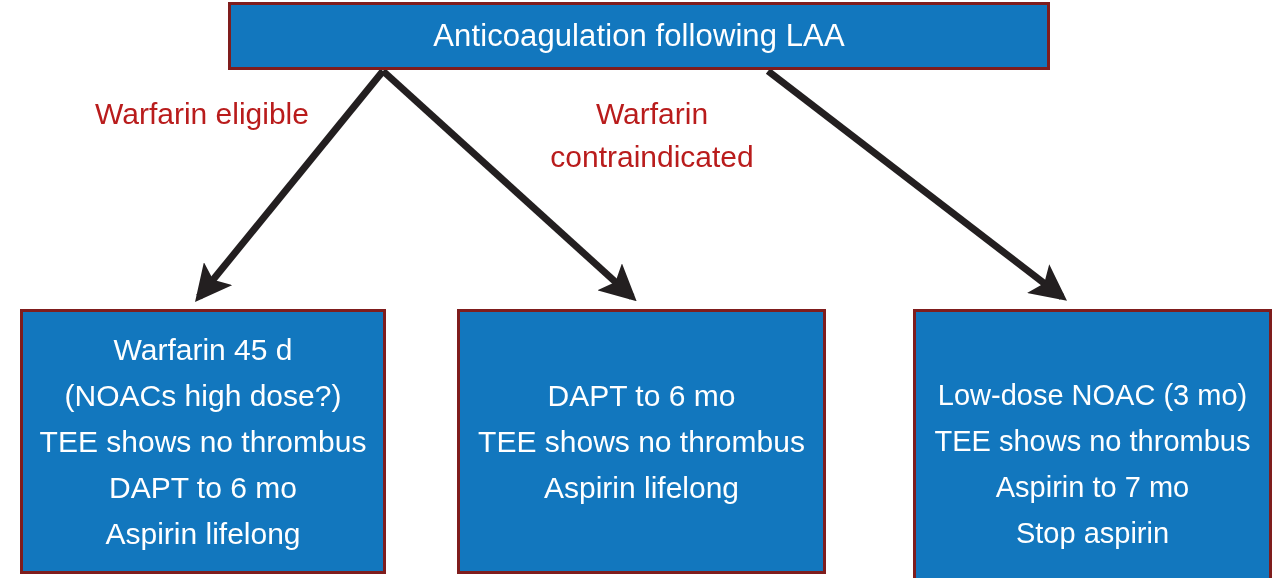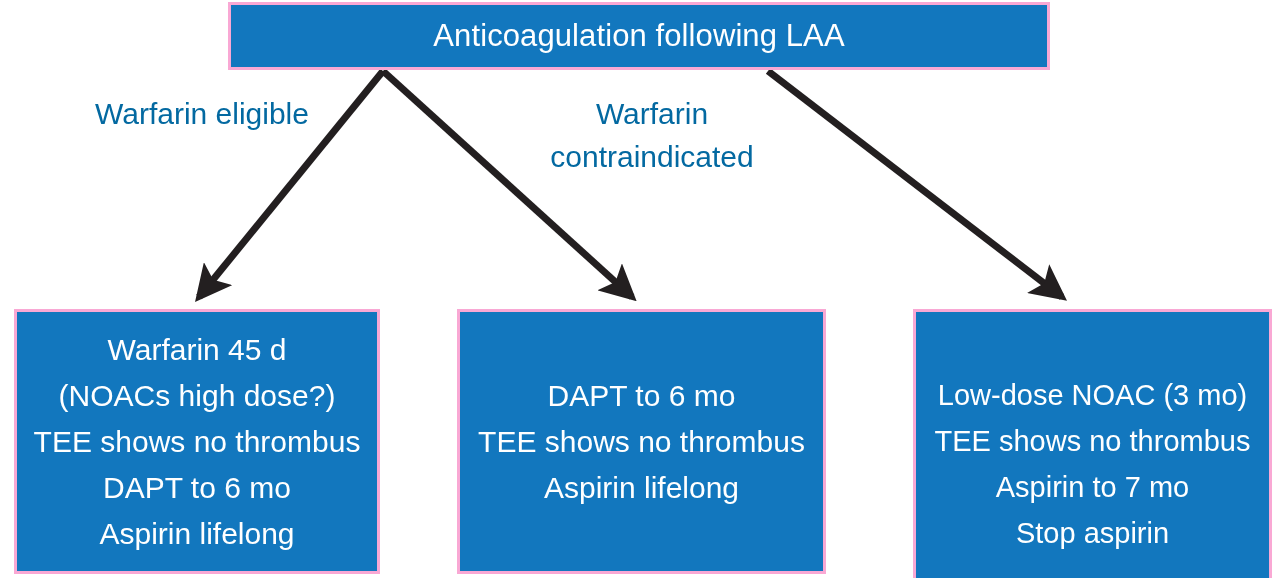--- a/index.html
+++ b/index.html
@@ -25,21 +25,21 @@
     top: 0;
     width: 1280px;
     height: 578px;
     pointer-events: none;
   }
   
   .node-box {
     position: absolute;
     box-sizing: border-box;
     background: #1277be;
-    border: 3px solid #f9a8d4;
+    border: 3px solid #7f1d1d;
     display: flex;
     align-items: center;
     justify-content: center;
     text-align: center;
     color: #ffffff;
   }
   .node-lines {
     width: 100%;
     padding: 0 6px;
     box-sizing: border-box;
@@ -55,21 +55,21 @@
     width: 822px;
     height: 68px;
   }
   #root-box .node-line {
     font-size: 31px;
     line-height: 36px;
     letter-spacing: 0.1px;
   }
   
   #box-left {
-    left: 14px;
+    left: 20px;
     top: 309px;
     width: 366px;
     height: 265px;
   }
   #box-middle {
     left: 457px;
     top: 309px;
     width: 369px;
     height: 265px;
   }
@@ -84,21 +84,21 @@
   #box-right .node-line {
     font-size: 30px;
     line-height: 46px;
   }
   #box-right .node-line {
     font-size: 29px;
   }
   
   .edge-label {
     position: absolute;
-    color: #0369a1;
+    color: #b91c1c;
     text-align: center;
     font-size: 30px;
     line-height: 43px;
   }
   .edge-label .edge-line {
     display: block;
     white-space: nowrap;
   }
   #edge-label-left {
     left: 52px;

